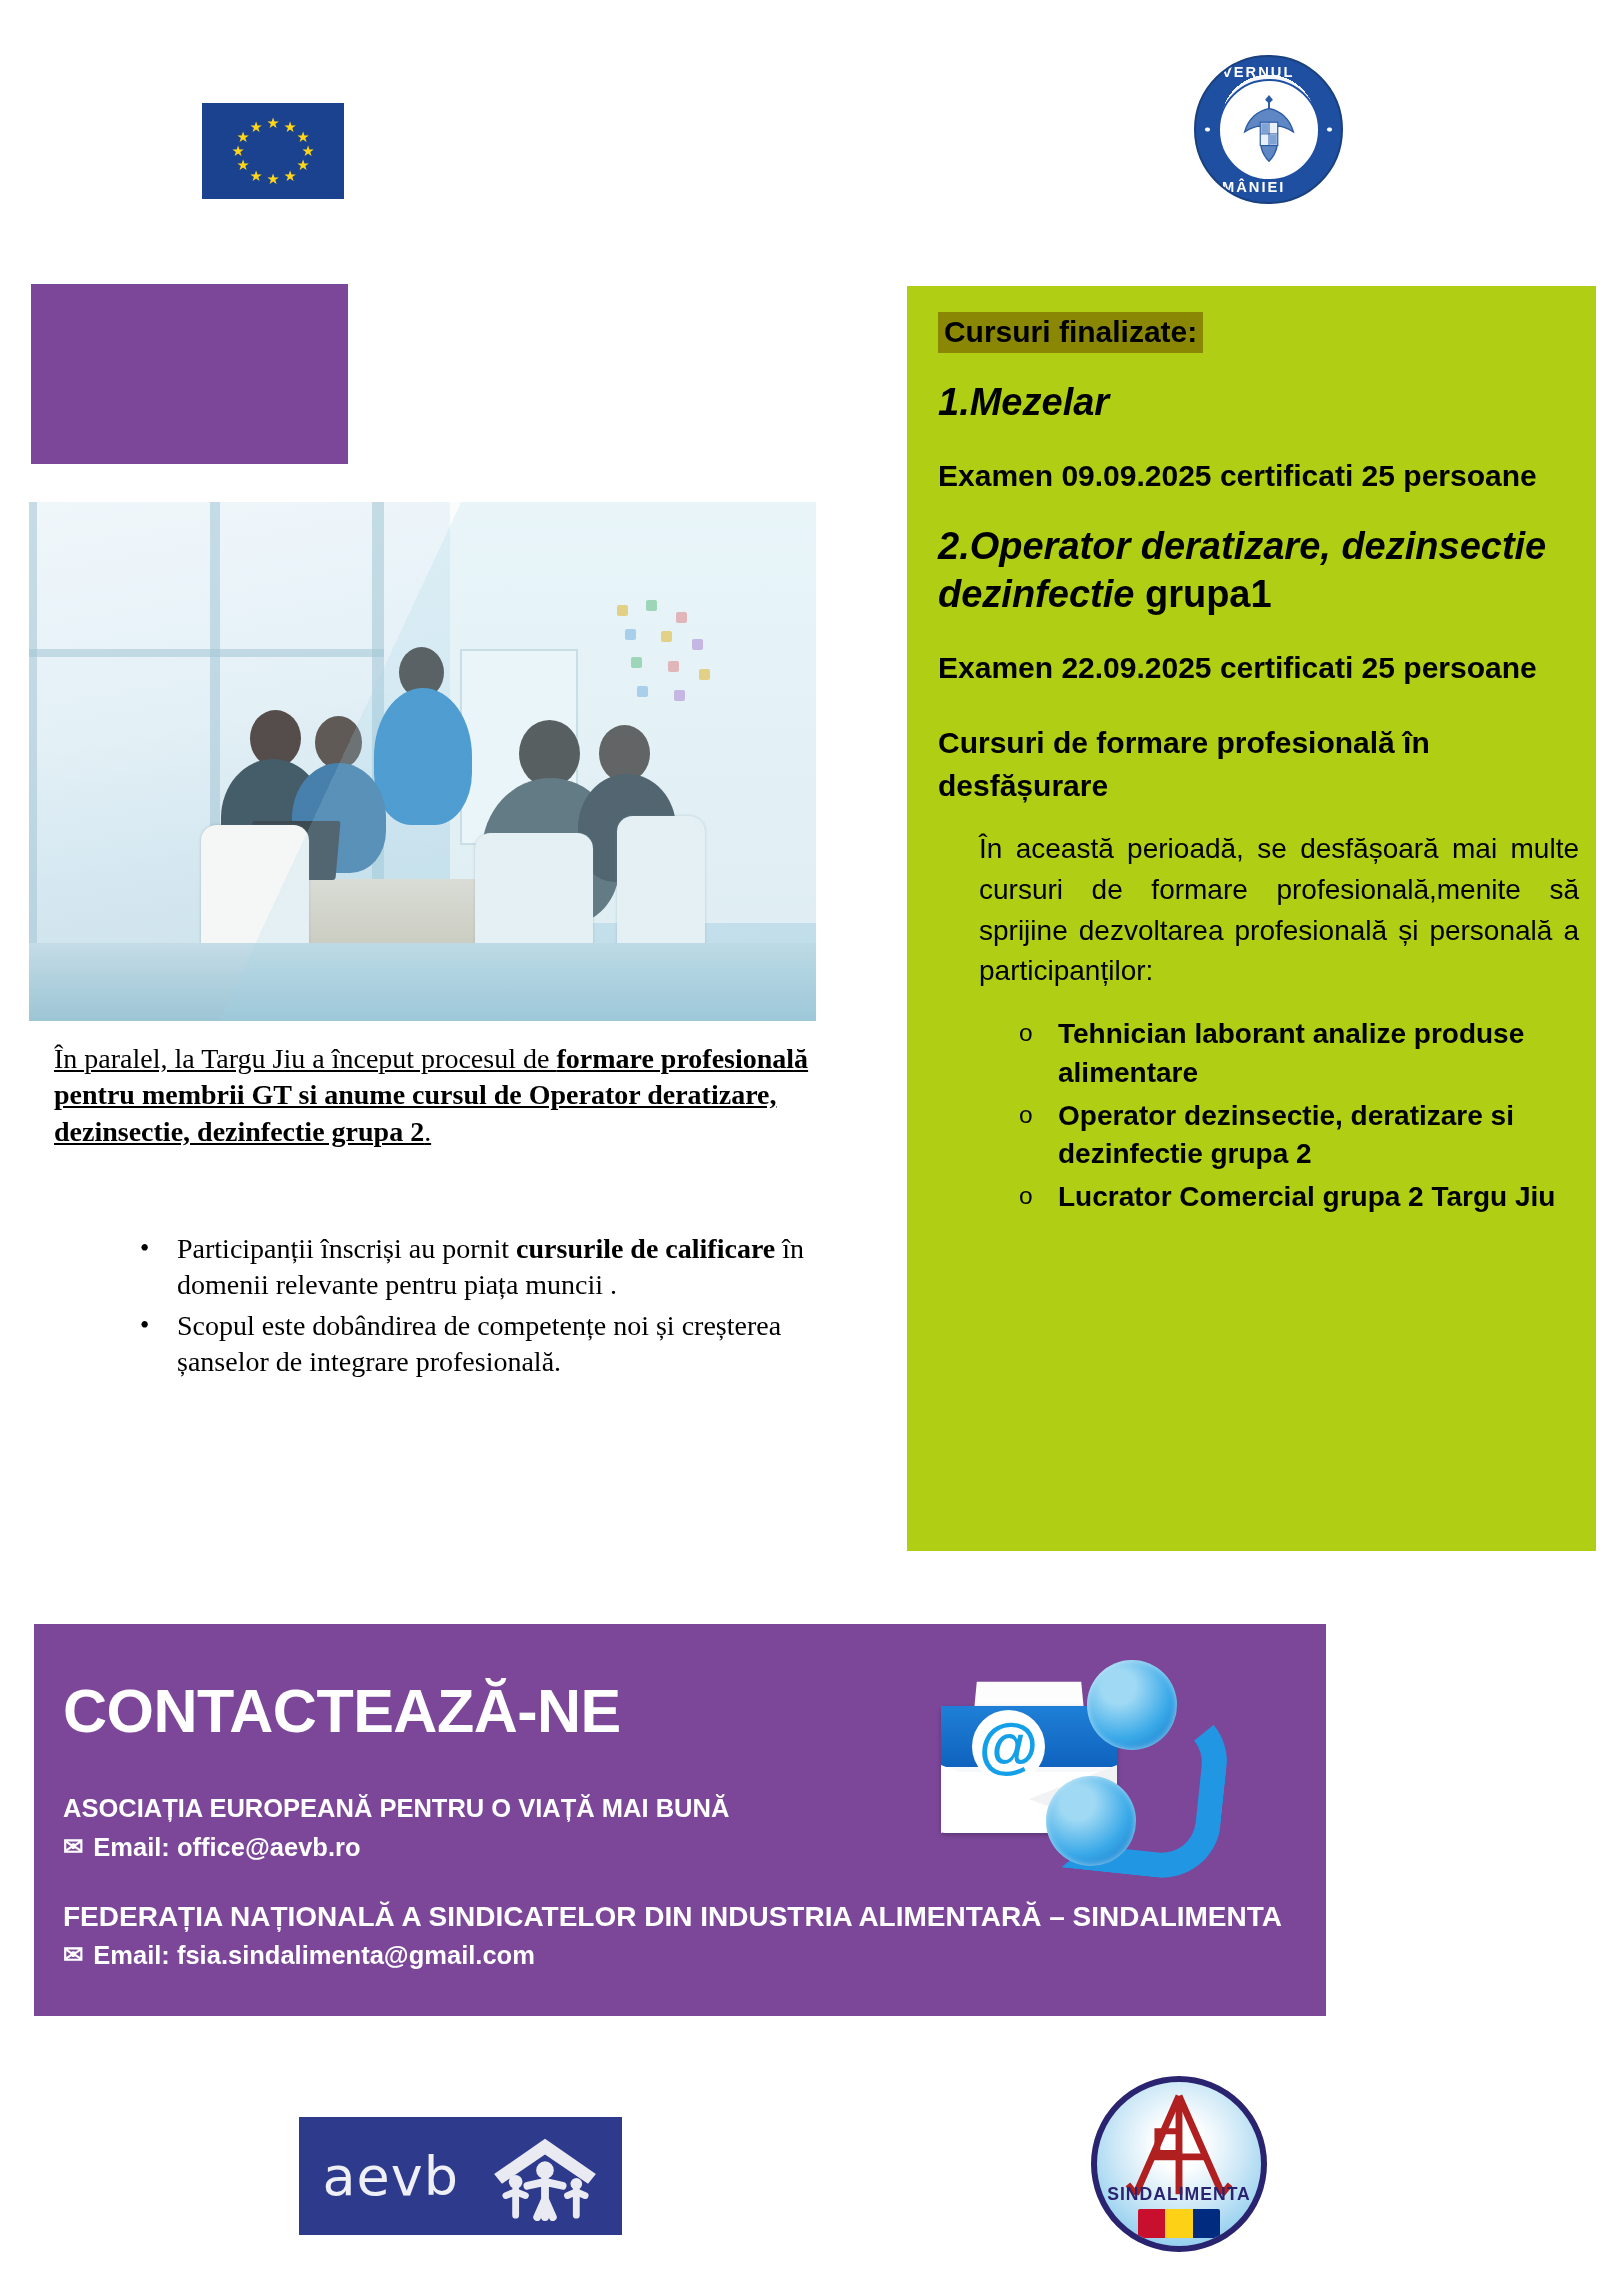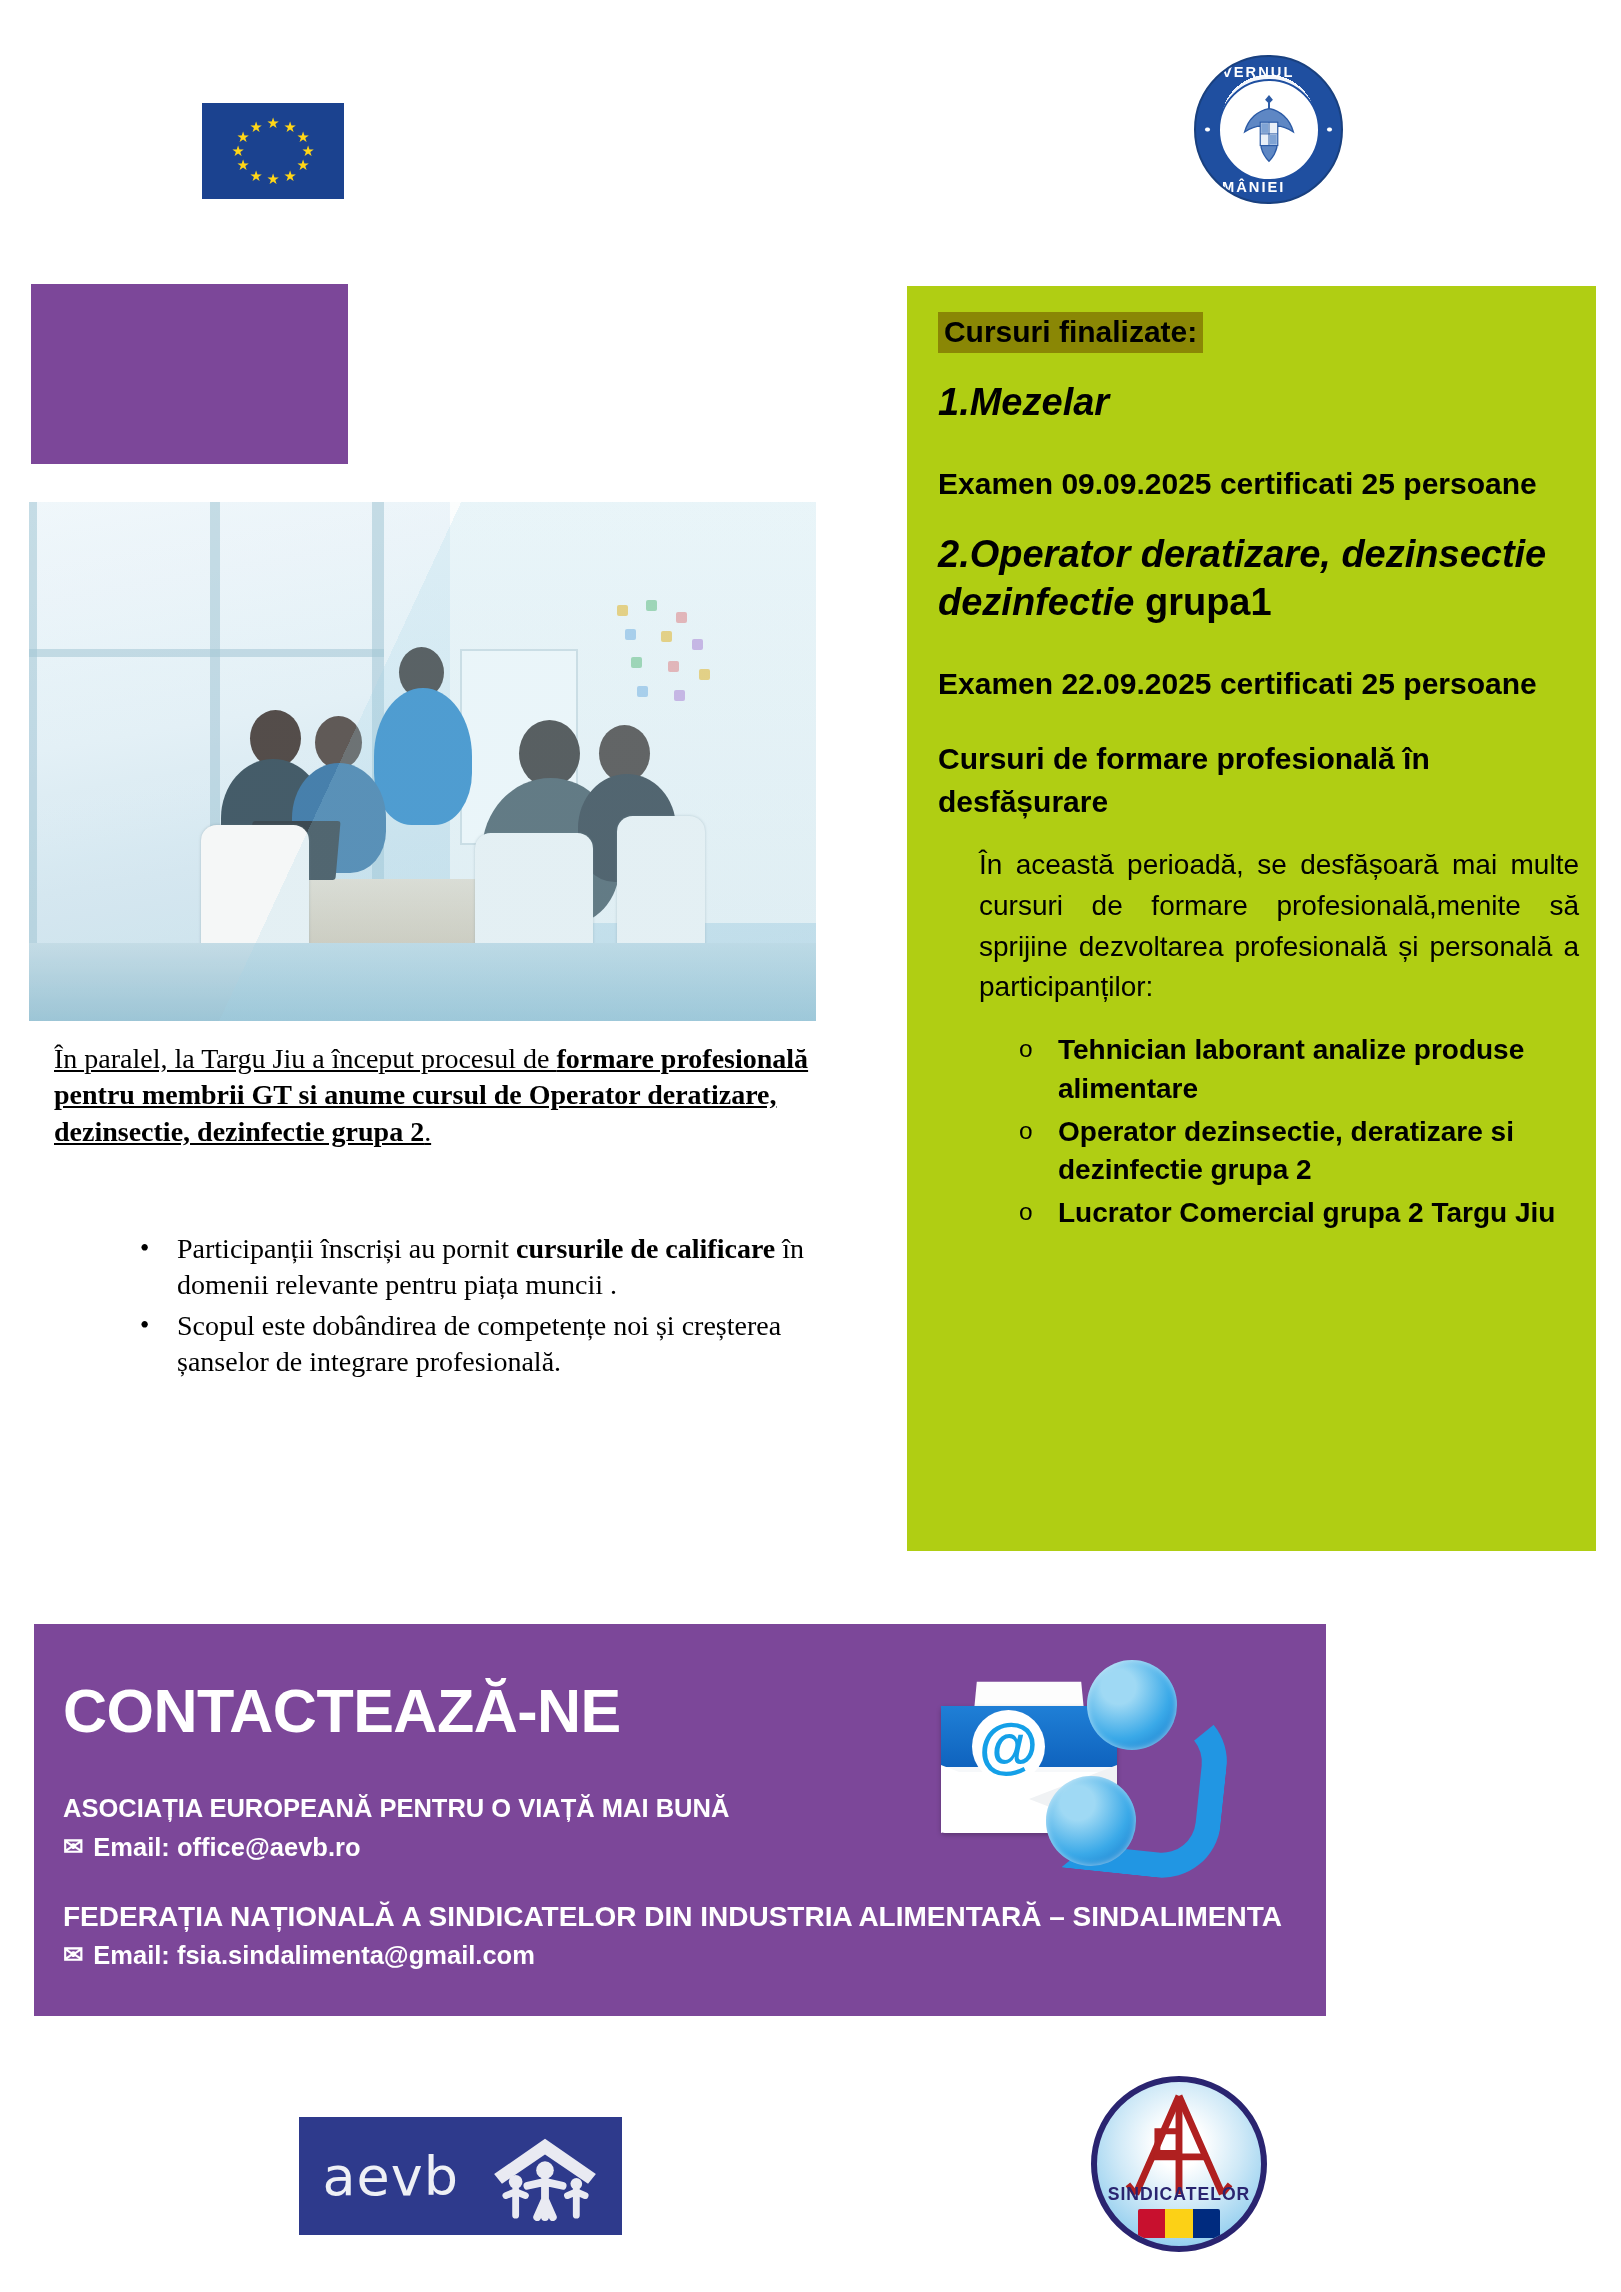--- a/index.html
+++ b/index.html
@@ -233,21 +233,21 @@
     font-size: 38px;
     font-weight: bold;
     font-style: italic;
     color: #000;
     line-height: 1.25;
   }
   #green-panel .gp-item-num .plain {
     font-style: normal;
   }
   #green-panel .gp-exam {
-    margin-top: 36px;
+    margin-top: 28px;
     font-size: 30px;
     font-weight: bold;
     color: #000;
     line-height: 1.45;
   }
   #green-panel .gp-section-title {
     margin-top: 31px;
     font-size: 30px;
     font-weight: bold;
     color: #000;
@@ -654,20 +654,20 @@
 </div>
 
 <div id="sindalimenta-logo">
   <svg class="sl-a" viewBox="0 0 120 112">
     <path d="M60 4 L104 104 M60 4 L16 104" stroke="#b02020" stroke-width="7" fill="none"></path>
     <path d="M34 66 L86 66" stroke="#b02020" stroke-width="7" fill="none"></path>
     <path d="M60 4 L60 104" stroke="#b02020" stroke-width="7" fill="none"></path>
     <path d="M38 40 L60 40 L60 62 L38 62 Z" stroke="#b02020" stroke-width="6" fill="none"></path>
     <path d="M16 104 L8 94 M104 104 L112 94" stroke="#b02020" stroke-width="6" fill="none"></path>
   </svg>
-  <div class="sl-word">SINDICATELOR</div>
+  <div class="sl-word">SINDALIMENTA</div>
   <div class="sl-flag">
     <i style="background:#c8102e;"></i>
     <i style="background:#fcd116;"></i>
     <i style="background:#002b7f;"></i>
   </div>
 </div>
 
 
 </body></html>

